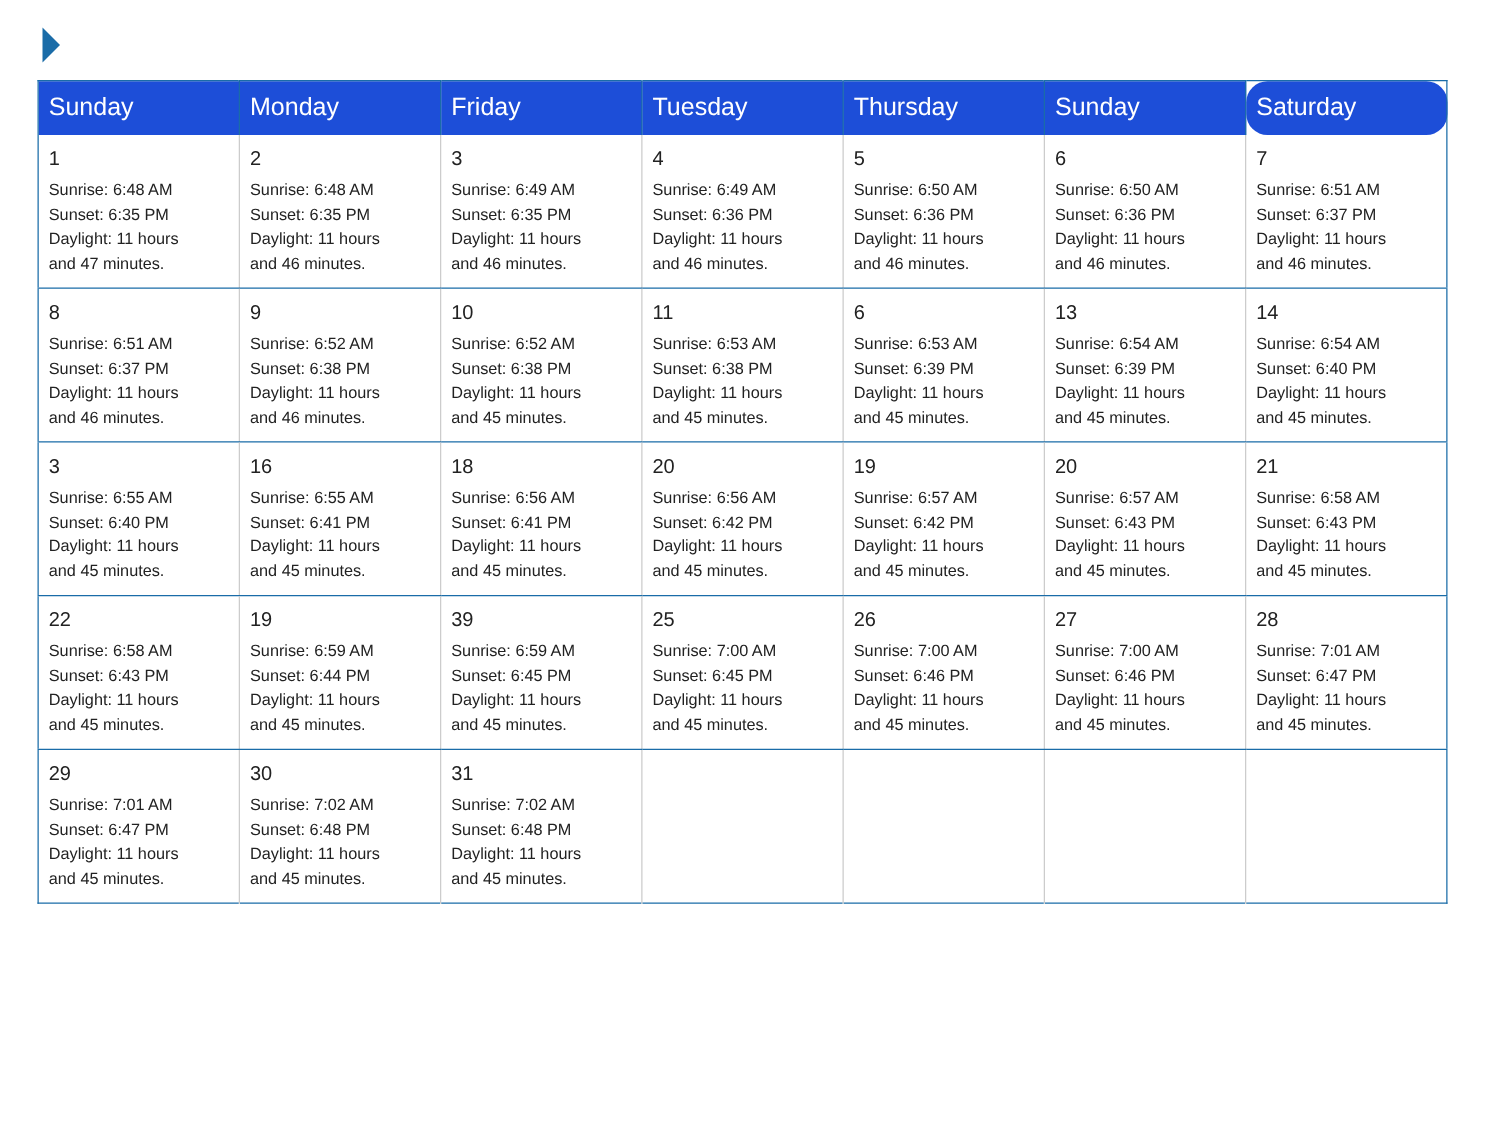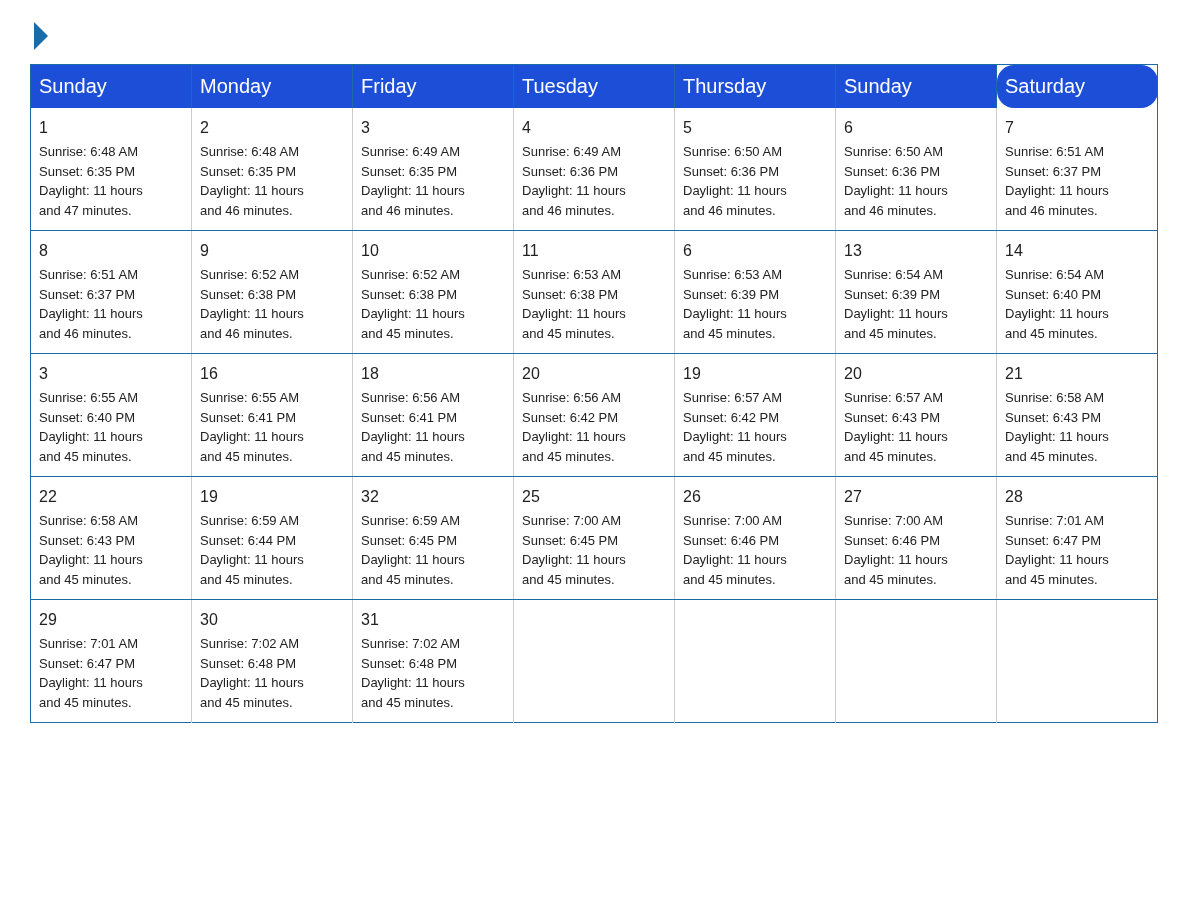--- a/index.html
+++ b/index.html
@@ -160,21 +160,21 @@
         <td><span class="day-number">16</span>Sunrise: 6:55 AM<br>Sunset: 6:41 PM<br>Daylight: 11 hours<br>and 45 minutes.</td>
         <td><span class="day-number">18</span>Sunrise: 6:56 AM<br>Sunset: 6:41 PM<br>Daylight: 11 hours<br>and 45 minutes.</td>
         <td><span class="day-number">20</span>Sunrise: 6:56 AM<br>Sunset: 6:42 PM<br>Daylight: 11 hours<br>and 45 minutes.</td>
         <td><span class="day-number">19</span>Sunrise: 6:57 AM<br>Sunset: 6:42 PM<br>Daylight: 11 hours<br>and 45 minutes.</td>
         <td><span class="day-number">20</span>Sunrise: 6:57 AM<br>Sunset: 6:43 PM<br>Daylight: 11 hours<br>and 45 minutes.</td>
         <td><span class="day-number">21</span>Sunrise: 6:58 AM<br>Sunset: 6:43 PM<br>Daylight: 11 hours<br>and 45 minutes.</td>
       </tr>
       <tr>
         <td><span class="day-number">22</span>Sunrise: 6:58 AM<br>Sunset: 6:43 PM<br>Daylight: 11 hours<br>and 45 minutes.</td>
         <td><span class="day-number">19</span>Sunrise: 6:59 AM<br>Sunset: 6:44 PM<br>Daylight: 11 hours<br>and 45 minutes.</td>
-        <td><span class="day-number">32</span>Sunrise: 6:59 AM<br>Sunset: 6:45 PM<br>Daylight: 11 hours<br>and 45 minutes.</td>
+        <td><span class="day-number">39</span>Sunrise: 6:59 AM<br>Sunset: 6:45 PM<br>Daylight: 11 hours<br>and 45 minutes.</td>
         <td><span class="day-number">25</span>Sunrise: 7:00 AM<br>Sunset: 6:45 PM<br>Daylight: 11 hours<br>and 45 minutes.</td>
         <td><span class="day-number">26</span>Sunrise: 7:00 AM<br>Sunset: 6:46 PM<br>Daylight: 11 hours<br>and 45 minutes.</td>
         <td><span class="day-number">27</span>Sunrise: 7:00 AM<br>Sunset: 6:46 PM<br>Daylight: 11 hours<br>and 45 minutes.</td>
         <td><span class="day-number">28</span>Sunrise: 7:01 AM<br>Sunset: 6:47 PM<br>Daylight: 11 hours<br>and 45 minutes.</td>
       </tr>
       <tr>
         <td><span class="day-number">29</span>Sunrise: 7:01 AM<br>Sunset: 6:47 PM<br>Daylight: 11 hours<br>and 45 minutes.</td>
         <td><span class="day-number">30</span>Sunrise: 7:02 AM<br>Sunset: 6:48 PM<br>Daylight: 11 hours<br>and 45 minutes.</td>
         <td><span class="day-number">31</span>Sunrise: 7:02 AM<br>Sunset: 6:48 PM<br>Daylight: 11 hours<br>and 45 minutes.</td>
         <td class="empty-cell"></td>

